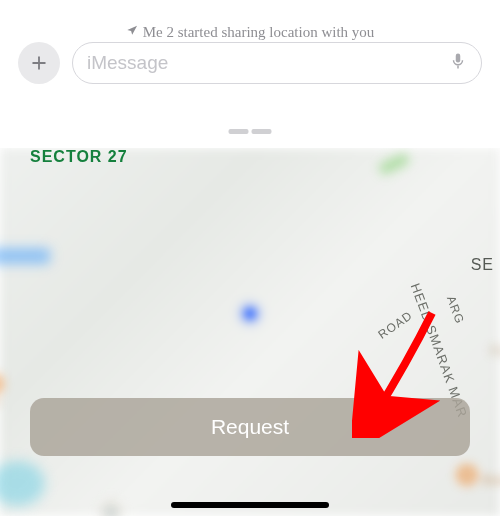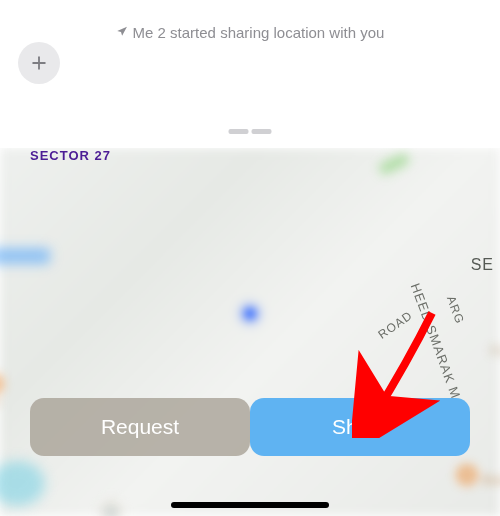--- a/index.html
+++ b/index.html
@@ -20,20 +20,21 @@
       position: absolute;
       top: 24px;
       left: 50%;
       transform: translateX(-50%);
       color: #8e8e93;
       font-size: 15px;
       white-space: nowrap;
       display: flex;
       align-items: center;
       gap: 4px;
+      font-family: Liberation Serif, serif;
     }
     .location-arrow {
       display: inline-block;
       transform: rotate(0deg);
       font-size: 13px;
     }
     .input-row {
       position: absolute;
       top: 42px;
       left: 0;
@@ -116,22 +117,22 @@
     .map-texture {
       position: absolute;
       inset: -20px;
       opacity: 0.5;
       filter: blur(4px);
     }
     .sector-label {
       position: absolute;
       top: 0px;
       left: 30px;
-      color: #4c1d95;
-      font-size: 13px;
+      color: #15803d;
+      font-size: 16px;
       font-weight: 600;
       letter-spacing: 1px;
       font-family: "Helvetica Neue", sans-serif;
     }
     .road-label {
       position: absolute;
       color: #6b6e68;
       font-size: 12px;
       letter-spacing: 1px;
     }
@@ -256,20 +257,30 @@
     </span>
     <span>Me 2 started sharing location with you</span>
   </div>
 
   <div class="input-row">
     <div class="plus-button">
       <svg width="20" height="20" viewBox="0 0 24 24" fill="none" stroke="#7d7d82" stroke-width="2.2" stroke-linecap="round">
           <line x1="12" y1="5" x2="12" y2="19"></line>
           <line x1="5" y1="12" x2="19" y2="12"></line>
         </svg>
+    </div>
+    <div class="message-input-wrapper">
+      <input class="message-input" type="text" placeholder="iMessage" style="">
+      <span class="mic-icon">
+        <svg width="18" height="24" viewBox="0 0 24 24" fill="#a9a9ae">
+            <path d="M12 14a3 3 0 0 0 3-3V5a3 3 0 1 0-6 0v6a3 3 0 0 0 3 3z"></path>
+            <path d="M19 11a7 7 0 0 1-14 0h2a5 5 0 0 0 10 0h2z"></path>
+            <rect x="11" y="18" width="2" height="4"></rect>
+          </svg>
+      </span>
     </div>
   </div>
 
   <div class="grabber">
     <span></span>
       <span></span>
   </div>
 </div>
 
 <div class="map-section">
@@ -288,23 +299,20 @@
   <div class="sector-label">SECTOR 27</div>
   <div class="road-label r1">ROAD</div>
   <div class="road-label r2">ARG</div>
   <div class="road-label r3">HEED SMARAK MAR</div>
   <div class="se-label">SE</div>
 
   <div class="button-row">
     <div class="action-button request">
       <span>Request</span>
     </div>
-    <div class="action-button share">
-      <span>Share</span>
-    </div>
   </div>
 
   <svg class="arrow-overlay" width="90" height="130" viewBox="0 0 90 130">
     <defs>
       <marker id="ah" markerWidth="12" markerHeight="12" refX="6" refY="6" orient="auto">
         <path d="M0,0 L12,6 L0,12 L3,6 z" fill="#ff0000"></path>
       </marker>
     </defs>
     <path d="M80,5 Q55,55 22,108" stroke="#ff0000" stroke-width="8" fill="none" marker-end="url(#ah)"></path>
   </svg>

